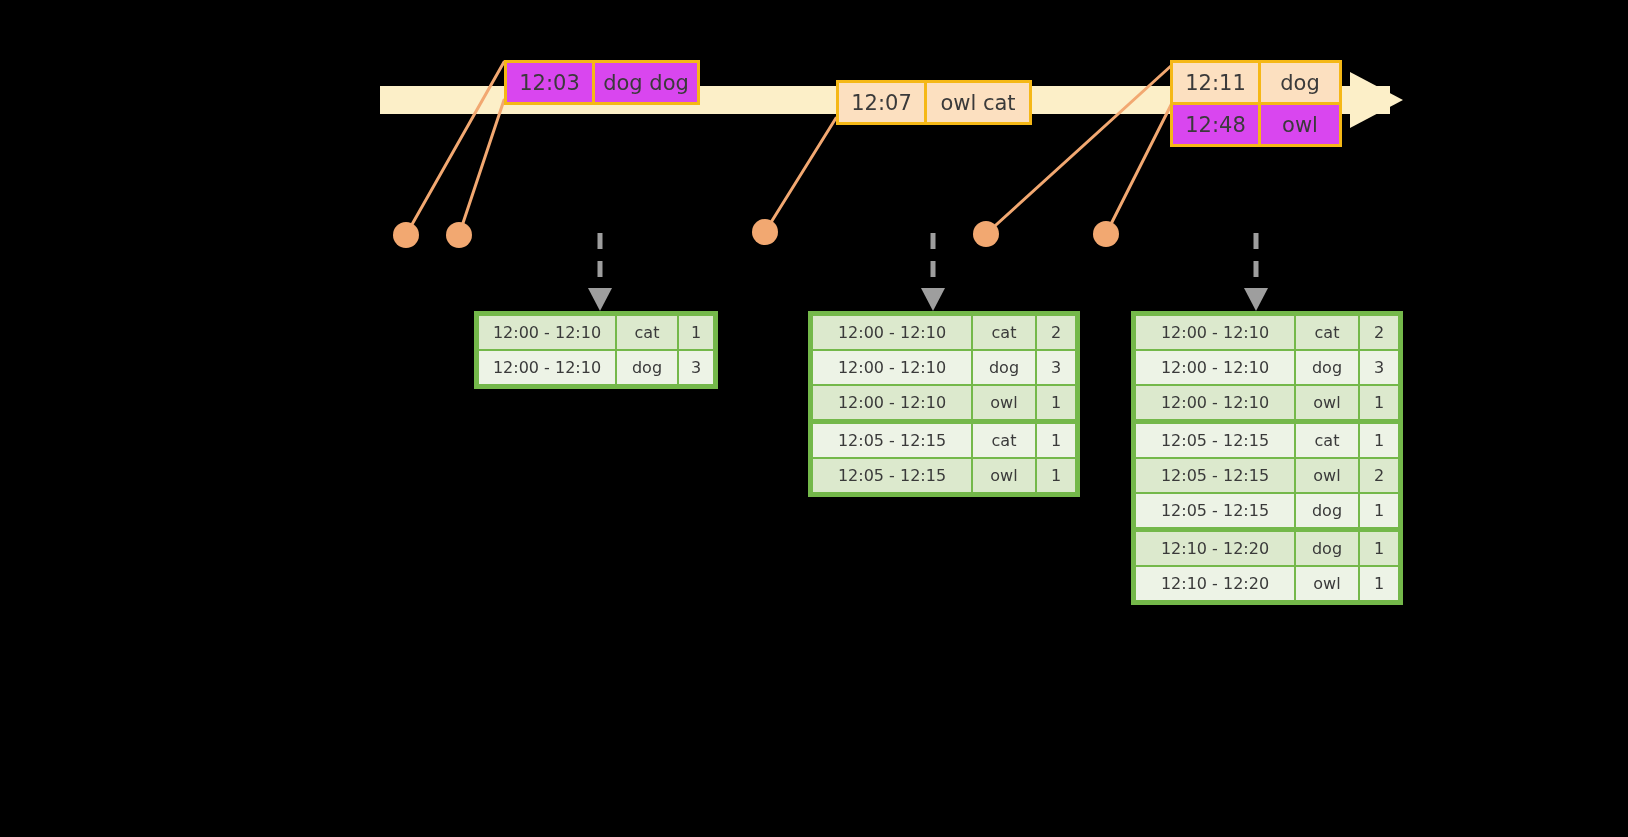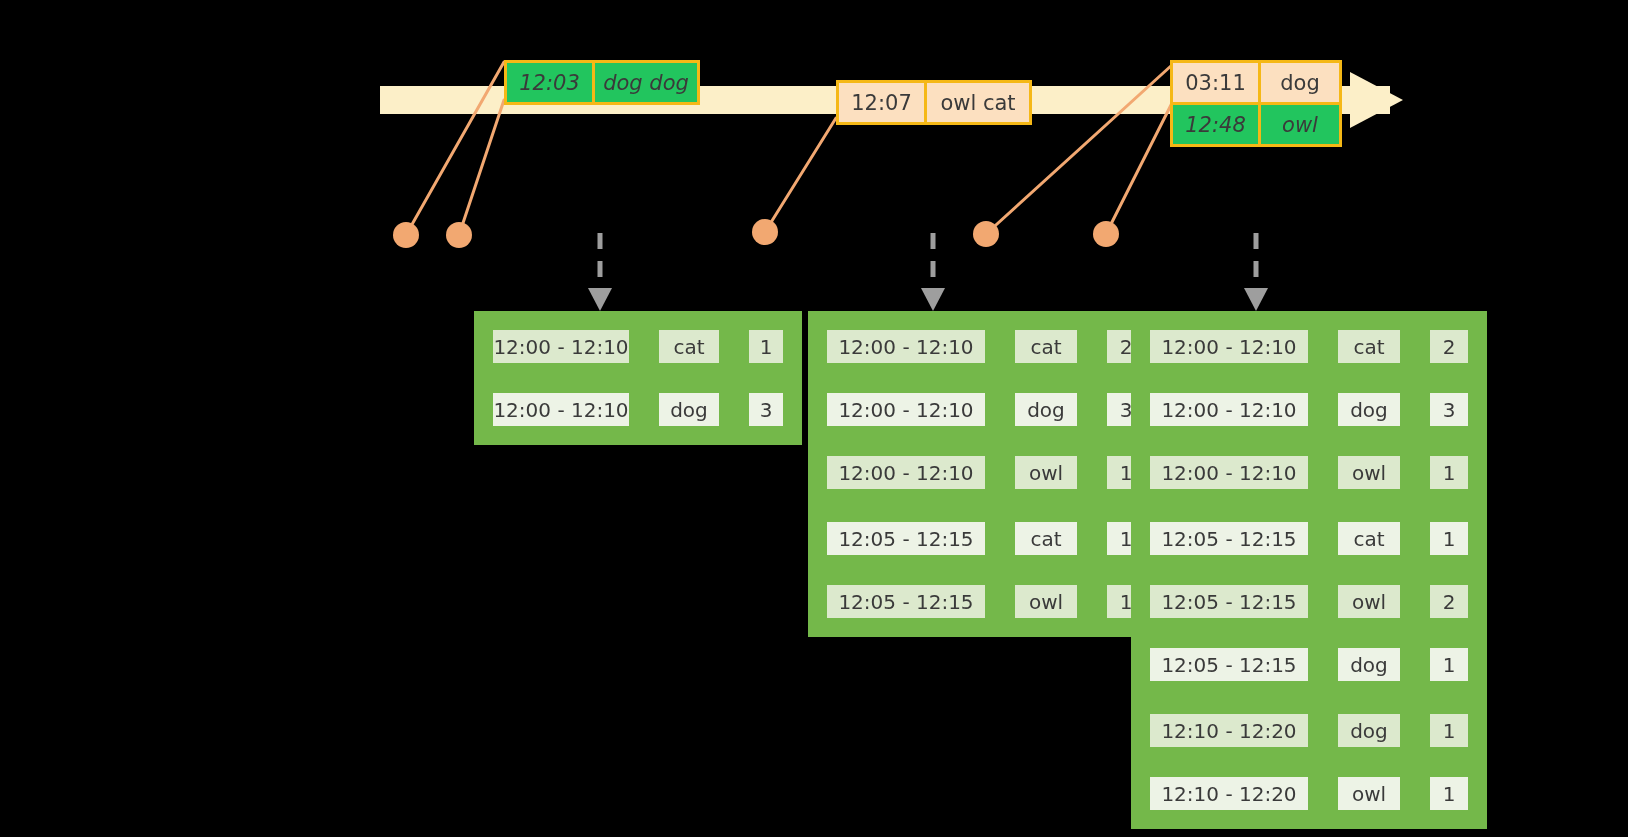--- a/index.html
+++ b/index.html
@@ -10,28 +10,28 @@
 
   
   .evt{position:absolute;border:3px solid #F5B816;box-sizing:border-box;}
   .evt .row{display:flex;}
   .evt .row + .row{border-top:3px solid #F5B816;}
   .evt .cell{display:flex;align-items:center;justify-content:center;
              font-size:21px;color:#3a3a3a;height:39px;box-sizing:border-box;}
   .evt .cell.t{width:88px;border-right:3px solid #F5B816;}
   .evt .cell.v{flex:1;}
   .evt .r0 .cell{background:#FCE0C0;}
-  .evt .r1 .cell{background:#22c55e;font-style:italic;}
+  .evt .r1 .cell{background:#d946ef;}
 
   
   .tbl{position:absolute;border:4px solid #74B84A;box-sizing:border-box;background:#74B84A;}
   .tbl .trow{display:flex;}
   .tbl .tcell{display:flex;align-items:center;justify-content:center;
-              font-size:20px;color:#3a3a3a;height:33px;box-sizing:border-box;
-              margin:15px;}
+              font-size:16px;color:#3a3a3a;height:33px;box-sizing:border-box;
+              margin:1px;}
   .tbl .c-range{flex:0 0 auto;}
   .tbl .c-key{flex:0 0 auto;}
   .tbl .c-cnt{flex:0 0 auto;}
   .tbl .shadeA .tcell{background:#DCE9CD;}
   .tbl .shadeB .tcell{background:#EDF3E6;}
   .tbl .grpsep{height:3px;background:#74B84A;}
 </style>
 </head>
 <body>
 
@@ -81,21 +81,21 @@
 
   <div class="evt" style="left:836px;top:80px;width:196px;">
     <div class="row r0">
       <div class="cell t">12:07</div>
       <div class="cell v">owl cat</div>
     </div>
   </div>
 
   <div class="evt" style="left:1170px;top:60px;width:172px;">
     <div class="row r0">
-      <div class="cell t">03:11</div>
+      <div class="cell t">12:11</div>
       <div class="cell v">dog</div>
     </div>
     <div class="row r1">
       <div class="cell t">12:48</div>
       <div class="cell v">owl</div>
     </div>
   </div>
 
   <div class="tbl" id="tbl0" style="left:474px;top:311px;">
       <div class="trow shadeA">

